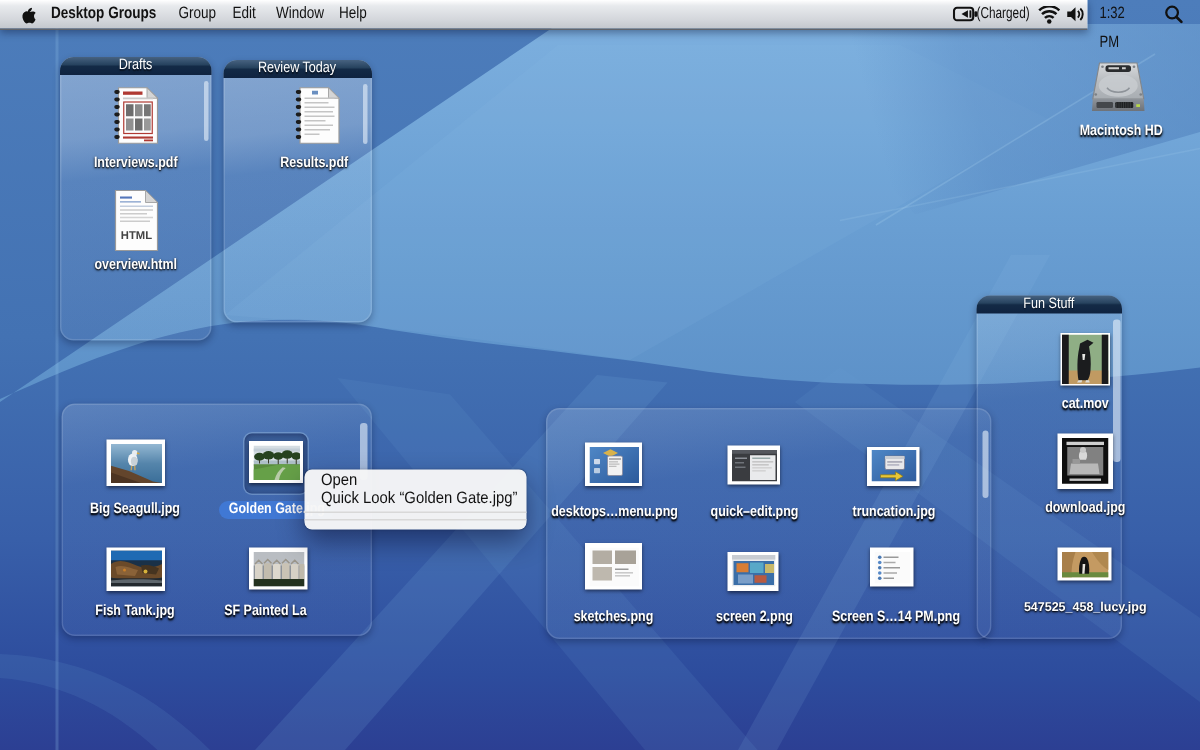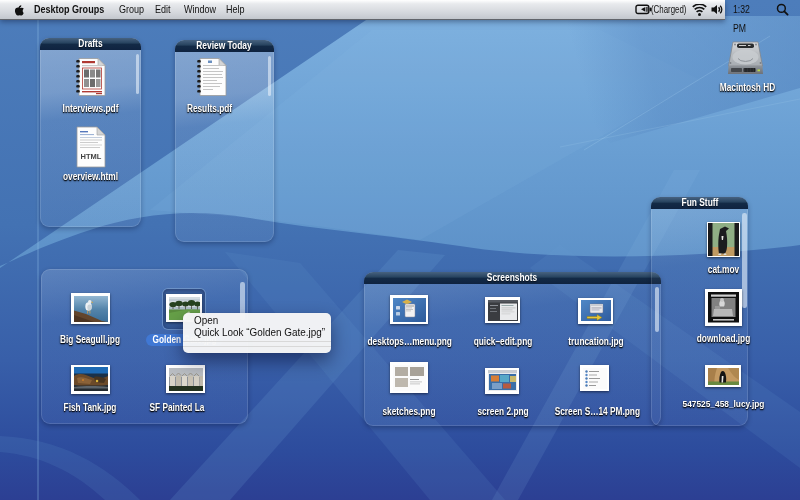--- a/index.html
+++ b/index.html
@@ -14,31 +14,31 @@
     font-size:12px;color:#111;z-index:30}
   .mtxt{position:absolute;top:0;line-height:19px;font-size:11px;
     transform:scaleX(.82);transform-origin:0 50%}
   
   .group{position:absolute;border-radius:9px;
     background:linear-gradient(172deg, rgba(240,246,252,.16) 0%, rgba(240,246,252,.11) 14%, rgba(240,246,252,.04) 30%, rgba(240,246,252,.03) 100%);
     box-shadow:0 2px 5px rgba(0,10,40,.3), inset 0 0 0 1px rgba(255,255,255,.13)}
   .group.hi{background:linear-gradient(174deg, rgba(236,243,249,.36) 0%, rgba(236,243,249,.28) 28%, rgba(238,244,250,.10) 42%, rgba(240,245,250,.05) 100%)}
   .gtitle{position:absolute;left:0;right:0;top:0;height:12px;border-radius:9px 9px 0 0;
     background:linear-gradient(#476280 0%,#27435f 42%,#132a46 52%,#0f2340 100%);
-    color:#fff;font-size:10px;font-weight:bold;text-align:center;line-height:12px;
+    color:#fff;font-size:10px;font-weight:normal;text-align:center;line-height:12px;
     text-shadow:0 1px 1px rgba(0,0,0,.6)}
   .gtitle>span{display:inline-block;transform:scaleX(.84)}
   .lbl{position:absolute;color:#fff;font-size:10px;font-weight:bold;text-align:center;
     text-shadow:0 1px 2px rgba(0,0,0,.95), 0 1px 1px rgba(0,0,0,.8);white-space:nowrap;
     transform:scaleX(.83);line-height:11px}
   .thumb{position:absolute;background:#fff;box-shadow:0 1px 2.5px rgba(0,0,10,.55)}
   .thumb > div, .thumb > svg{position:absolute}
   .scrb{position:absolute;width:4.5px;border-radius:2.2px;background:rgba(228,238,248,.62)}
   
-  #cmenu{position:absolute;left:183px;top:313px;width:148px;
+  #cmenu{position:absolute;left:203px;top:313px;width:148px;
     background:rgba(246,246,246,.97);border-radius:5px;
     box-shadow:0 8px 18px rgba(0,0,30,.45), 0 0 1px rgba(0,0,0,.3);
     z-index:40;padding:2px 0 3px 0}
   #cmenu .mi{padding:0 0 0 11px;font-size:11px;line-height:11.6px;color:#111;white-space:nowrap}
   #cmenu .mi>span{display:inline-block;transform:scaleX(.90);transform-origin:0 50%}
   #cmenu .sep{height:1px;background:#d8d8d8;margin:2.6px 0}
   #cmenu .sep2{height:1px;background:#d8d8d8;margin:4px 0 3.2px 0}
   #cmenu .mi2{padding:1px 0 0 11px;font-size:10px;line-height:11px;color:#222;white-space:nowrap}
   #cmenu .mi2>span{display:inline-block;transform:scaleX(.82);transform-origin:0 50%}
 </style>
@@ -152,21 +152,21 @@
   <rect x="6" y="8" width="14" height="1.1" fill="#9db3d6"></rect>
   <rect x="6" y="11" width="22" height="1" fill="#c3cede"></rect>
   <rect x="6" y="13.5" width="22" height="1" fill="#ccc"></rect>
   <rect x="6" y="16" width="18" height="1" fill="#ccc"></rect>
   <rect x="6" y="18.5" width="22" height="1" fill="#d4d4d4"></rect>
   <rect x="6" y="21" width="20" height="1" fill="#ccc"></rect>
   <text x="17" y="33" font-family="Liberation Sans,sans-serif" font-size="7.5" font-weight="bold" fill="#444" text-anchor="middle">HTML</text>
 </svg>
 <div class="lbl" style="left:40px;width:101px;top:170.5px">overview.html</div>
 
-<div class="group hi" style="left:175px;top:39.5px;width:98.5px;height:202px">
+<div class="group hi" style="left:149px;top:39.5px;width:98.5px;height:175px">
   <div class="gtitle"><span>Review Today</span></div>
   <div class="scrb" style="right:2.5px;top:16px;height:40px;width:3px"></div>
 </div>
 <svg style="position:absolute;left:193px;top:57px" width="36" height="40" viewBox="0 0 36 40">
   <path d="M7,1.5 L26,1.5 L33,8.5 L33,38.5 L7,38.5 Z" fill="#fdfdfd" stroke="#9a9a9a" stroke-width="0.8"></path>
   <path d="M26,1.5 L33,8.5 L26,8.5 Z" fill="#d5d5d5" stroke="#a0a0a0" stroke-width="0.6"></path>
   <rect x="15" y="3.5" width="4" height="2.5" fill="#6a8fc0"></rect>
   <g fill="#c5c5c5">
     <rect x="10" y="8" width="20" height="1"></rect>
         <rect x="10" y="11" width="16" height="1"></rect>
@@ -261,21 +261,20 @@
       <rect x="25" y="8" width="5" height="10" fill="#d5d0c5"></rect>
           <rect x="30.5" y="8" width="3.5" height="10" fill="#bfb9ab"></rect>
     </g>
     <path d="M1,8 L3.5,5.5 L6,8 M7,7.5 L9.5,5 L12,7.5 M13,8 L15.5,5.5 L18,8 M19,7.5 L21.5,5 L24,7.5 M25,8 L27.5,5.5 L30,8" stroke="#9a958a" stroke-width="1" fill="none"></path>
     <rect y="18" width="34" height="5" fill="#24321f"></rect>
   </svg>
 </div>
 <div class="lbl" style="left:141px;width:100px;top:402px;text-align:left">SF Painted La</div>
 
 <div class="group" style="left:364px;top:271.5px;width:297px;height:154.5px">
-  <div class="gtitle"><span>Screenshots</span></div>
   <div class="scrb" style="right:2px;top:15px;height:45px"></div>
 </div>
 <div class="thumb" style="left:390px;top:295px;width:38px;height:29px">
   <svg style="left:2.5px;top:2.5px" width="33" height="24" viewBox="0 0 33 24">
     <defs>
           <linearGradient id="dsk" x1="0" y1="0" x2="1" y2="1">
       <stop offset="0" stop-color="#4f87c6"></stop>
             <stop offset="1" stop-color="#2c5a9b"></stop>
           </linearGradient>
         </defs>

